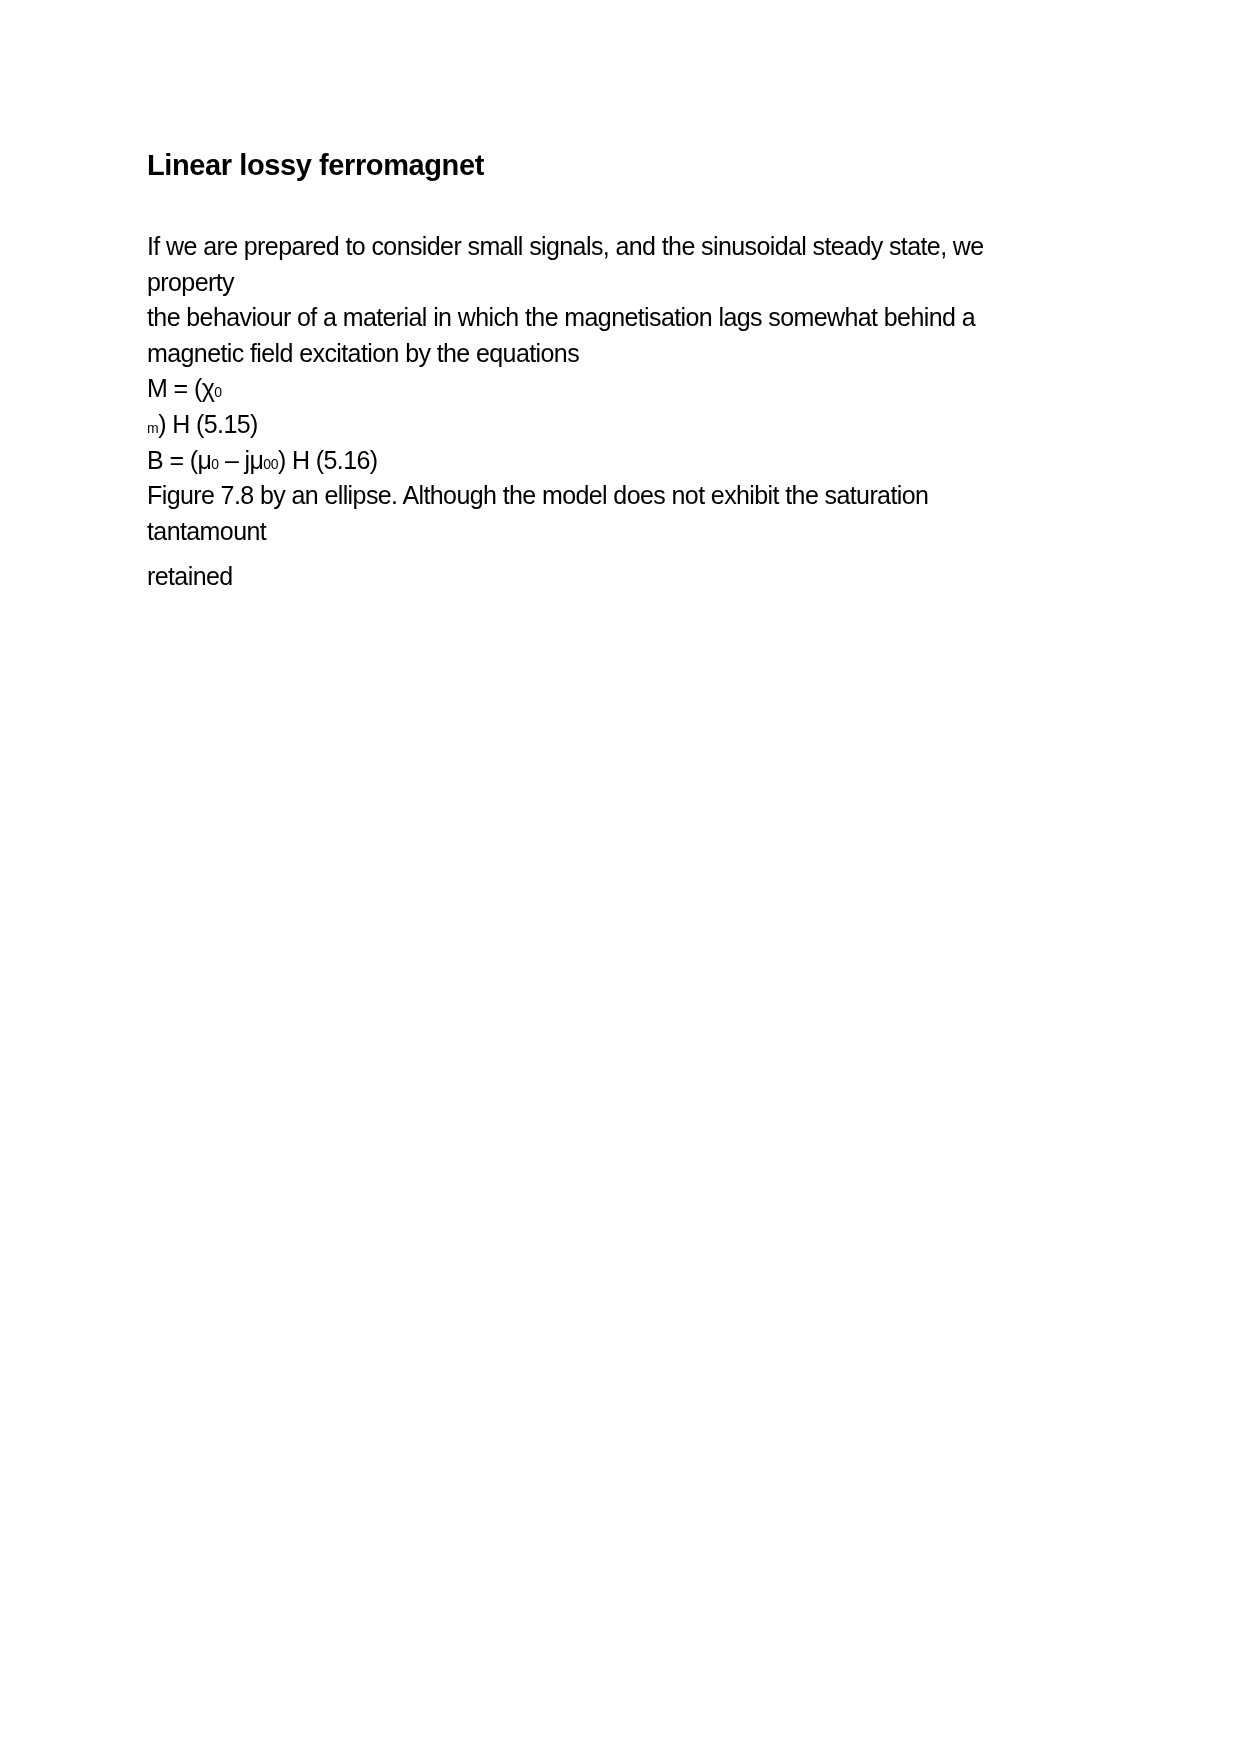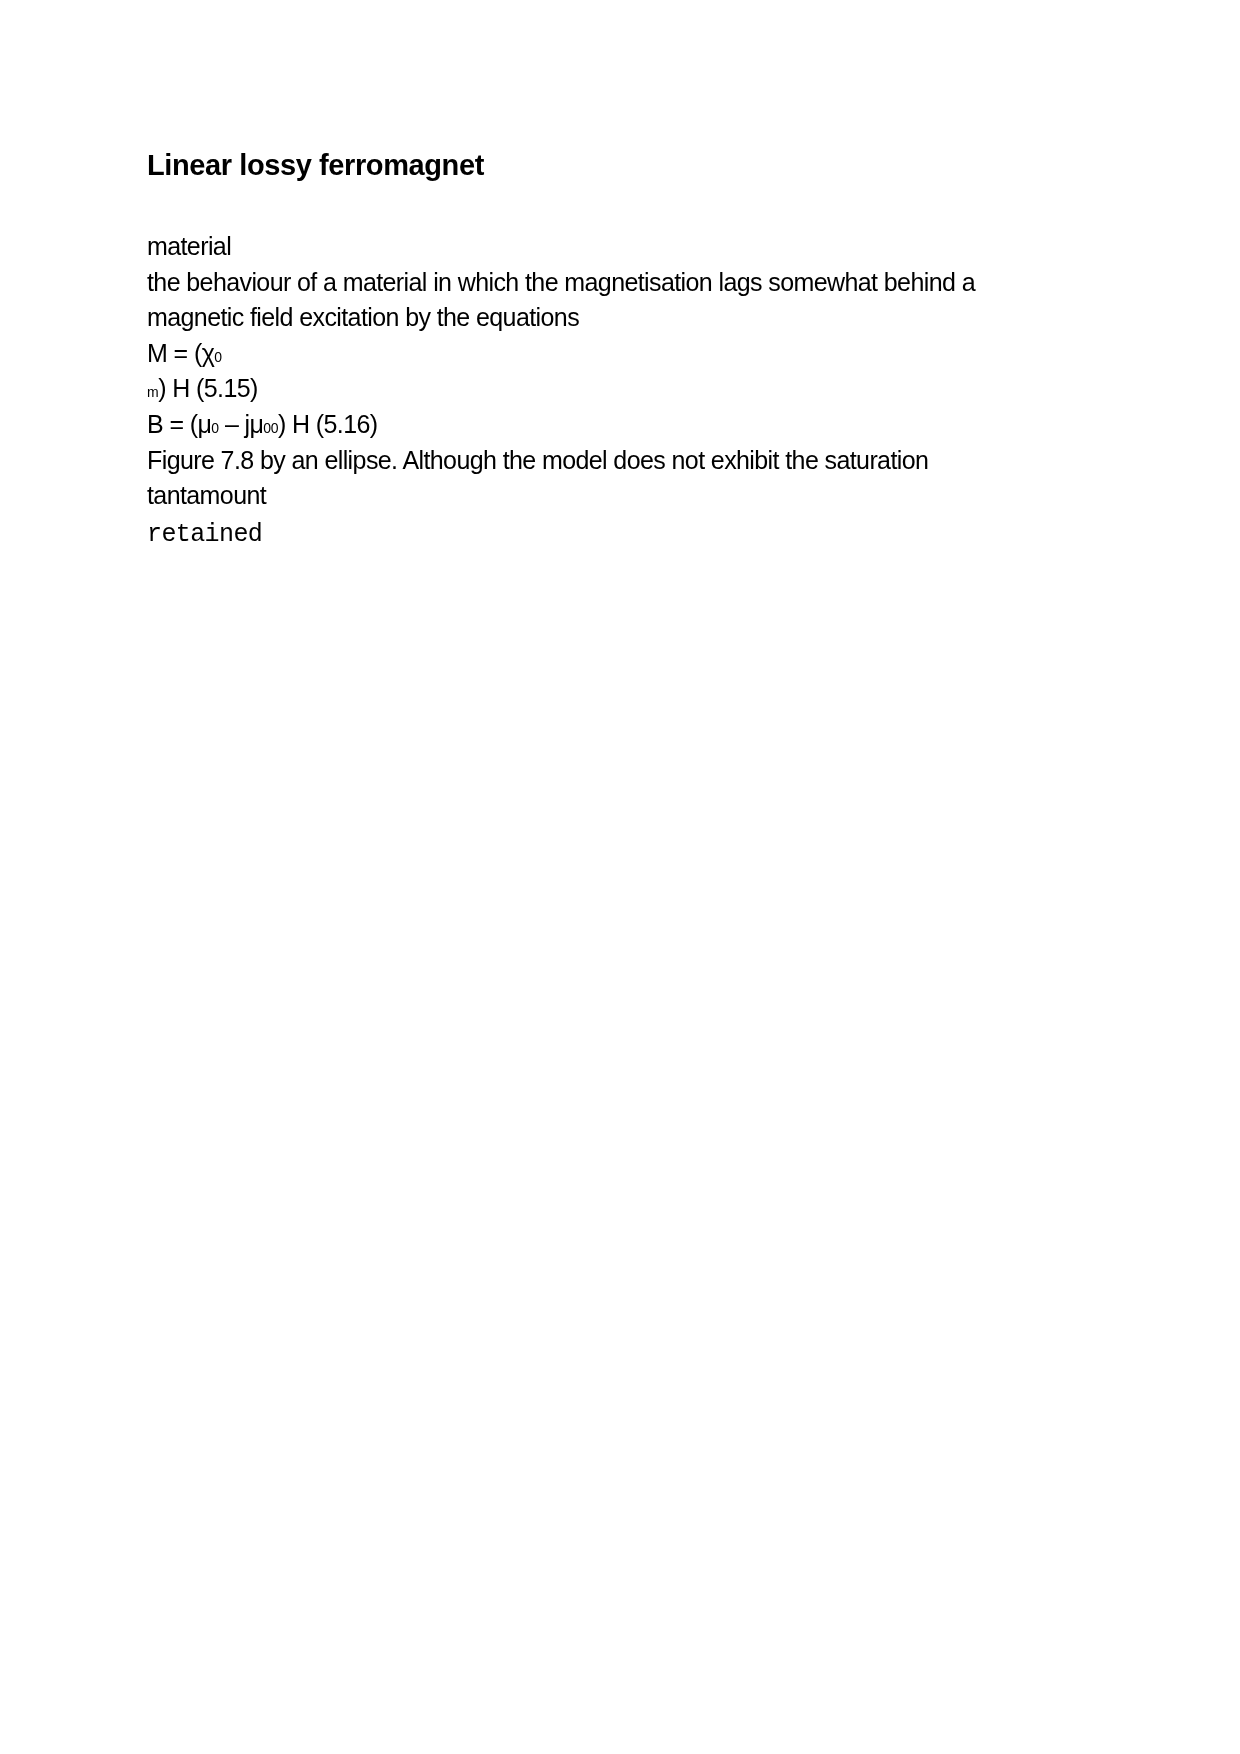--- a/index.html
+++ b/index.html
@@ -43,36 +43,36 @@
       font-size: 25px;
       letter-spacing: -0.6px;
     }
     .line {
       display: block;
       height: 35.6px;
       line-height: 35.6px;
       white-space: nowrap;
     }
     .line.last {
-      margin-top: 3px;
-      font-family: Liberation Mono, monospace;
+      margin-top: 10px;
     }
     .sub {
       font-size: 14px;
       letter-spacing: -0.5px;
     }
   </style>
 </head>
 <body>
 
 <div class="page">
   <h1 class="title">Linear lossy ferromagnet</h1>
 
   <div class="body">
-    <span class="line">material</span>
+    <span class="line">If we are prepared to consider small signals, and the sinusoidal steady state, we</span>
+    <span class="line">property</span>
     <span class="line">the behaviour of a material in which the magnetisation lags somewhat behind a</span>
     <span class="line">magnetic field excitation by the equations</span>
 
     <span class="line">
       <span>M = (χ</span><span class="sub">0</span>
     </span>
     <span class="line">
       <span class="sub">m</span><span>) H (5.15)</span>
     </span>
     <span class="line">

